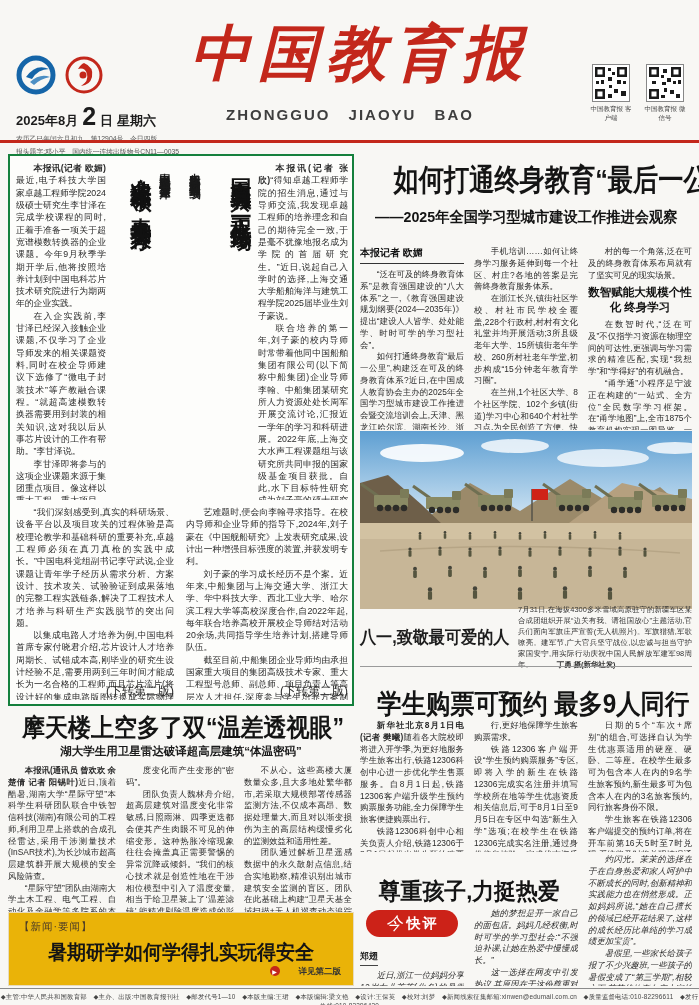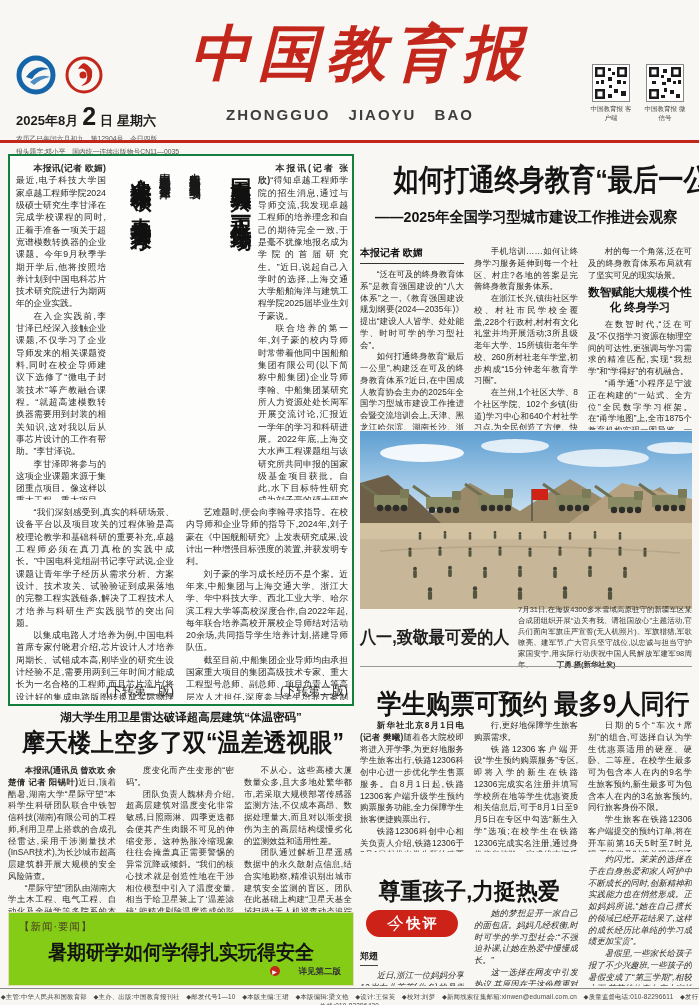--- a/index.html
+++ b/index.html
@@ -58,21 +58,21 @@
   .kp-badge { width:92px; height:27px; background:#cc2218; border-radius:14px; color:#fff;
     display:flex; align-items:center; justify-content:center; gap:4px; margin:2px auto 8px auto; }
   .kp-badge .script { font-family:"DejaVu Serif",serif; font-style:italic; font-size:17px; }
   .kp-badge .label { font-size:14px; font-weight:bold; letter-spacing:2px; }
   .kp-byline { font-weight:bold; font-size:9px; border-bottom:1px solid #444; display:inline-block; padding-bottom:2px; margin-bottom:4px; }
   
   .left-bottom { position:absolute; left:8px; top:710px; width:346px; }
   .lb-cols { display:flex; gap:10px; }
   .lb-cols .col { width:108px; overflow:hidden; }
   .notice { position:absolute; left:8px; top:912px; width:346px; height:74px;
-    background:#84cc16; border:1px solid #e7dbbe; }
+    background:#eab308; border:1px solid #e7dbbe; }
   .notice-label { position:absolute; left:10px; top:7px; font-size:10.5px; color:#4a3b26; letter-spacing:1px; }
   .notice-headline { position:absolute; left:0; top:26px; width:100%; text-align:center; }
   .notice-see { position:absolute; right:12px; bottom:7px; font-size:8.5px; color:#333; display:flex; align-items:flex-start; gap:19px; font-weight:bold; }
   .see-icon { width:10px; height:10px; border-radius:50%; background:#c3271b; color:#fff; font-size:6px;
     display:flex; align-items:center; justify-content:center; }
   
   .footer-rule { position:absolute; left:0; top:988px; width:699px; border-top:1px solid #8a8a8a; }
   .footer { position:absolute; left:0; top:993px; width:699px; text-align:center; font-size:6.4px; color:#454545; letter-spacing:.2px; }
 </style>
 </head>
@@ -352,24 +352,24 @@
           </div>
       </div>
       <div class="col bt" style="font-size:8.4px; font-style:italic;">
           <p>她的梦想是开一家自己的面包店。妈妈几经权衡,时时可学的学习型社会:“不强迫补课,让她在热爱中慢慢成长。”</p>
           <p>这一选择在网友中引发热议,其原因在于这份尊重对孩子兴趣的悉心呵护,给予孩子发现、发展个性与潜能的机会,这正是因材施教的生动体现。</p>
         </div>
     </div>
   </div>
 
   <div class="left-bottom">
-    <div class="center" style="font-size:11.5px; font-weight:bold; color:#1a1a1a;">湖大学生用卫星雷达破译超高层建筑“体温密码”</div>
     <div class="center" style="margin-top:1px;">
       <span class="hx" style="font-size:25px; transform:scaleX(.92);">摩天楼上空多了双“温差透视眼”</span>
     </div>
+    <div class="center" style="font-size:11.5px; font-weight:bold; color:#1a1a1a;">湖大学生用卫星雷达破译超高层建筑“体温密码”</div>
     <div class="lb-cols" style="margin-top:6px; height:160px;">
       <div class="col bt" style="font-size:8.4px;">
         <p><b class="lead">本报讯(通讯员 曾欢欢 余楚倩 记者 阳锡叶)</b><span>近日,顶着酷暑,湖南大学“星际守望”本科学生科研团队联合中铁智信科技(湖南)有限公司的工程师,利用卫星上搭载的合成孔径雷达,采用干涉测量技术(InSAR技术),为长沙城市超高层建筑群开展大规模的安全风险筛查。</span></p>
       <p>“星际守望”团队由湖南大学土木工程、电气工程、自动化及金融学等多院系的本科生组成。在湖南大学土木工程学院教授黄云指导下,团队以“遥感技术+结构工程”的跨专业知识融合为突破口,利用遥感影像进行城市建筑群结构安全风险筛查。利用研发的“基础设施‘天—空—地’一体化智能安全监测平台”,他们破译了超高层建筑因温</p>
         </div>
       <div class="col bt" style="font-size:8.4px;">
           <p>度变化而产生变形的“密码”。</p>
           <p>团队负责人魏林舟介绍,超高层建筑对温度变化非常敏感,日照雨淋、四季更迭都会使其产生肉眼不可见的伸缩变形。这种热胀冷缩现象往往会掩盖真正需要警惕的异常沉降或倾斜。“我们的核心技术就是创造性地在干涉相位模型中引入了温度变量,相当于给卫星装上了‘温差滤镜’,能精准剔除温度造成的影响,看清建筑本体的异常变形状态。”团队成员王立说。</p>
         </div>
       <div class="col bt" style="font-size:8.4px;">

